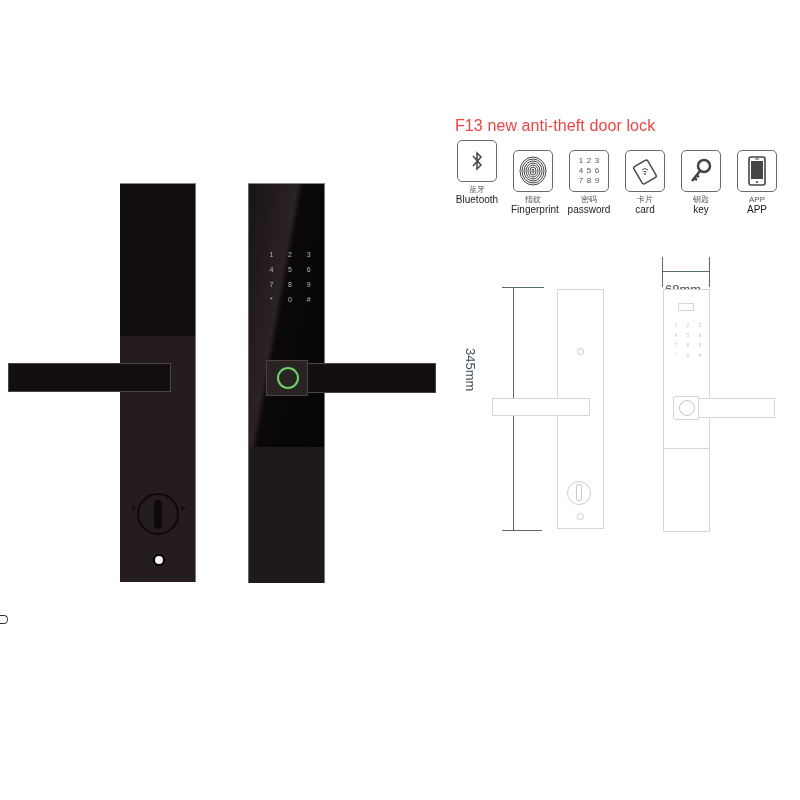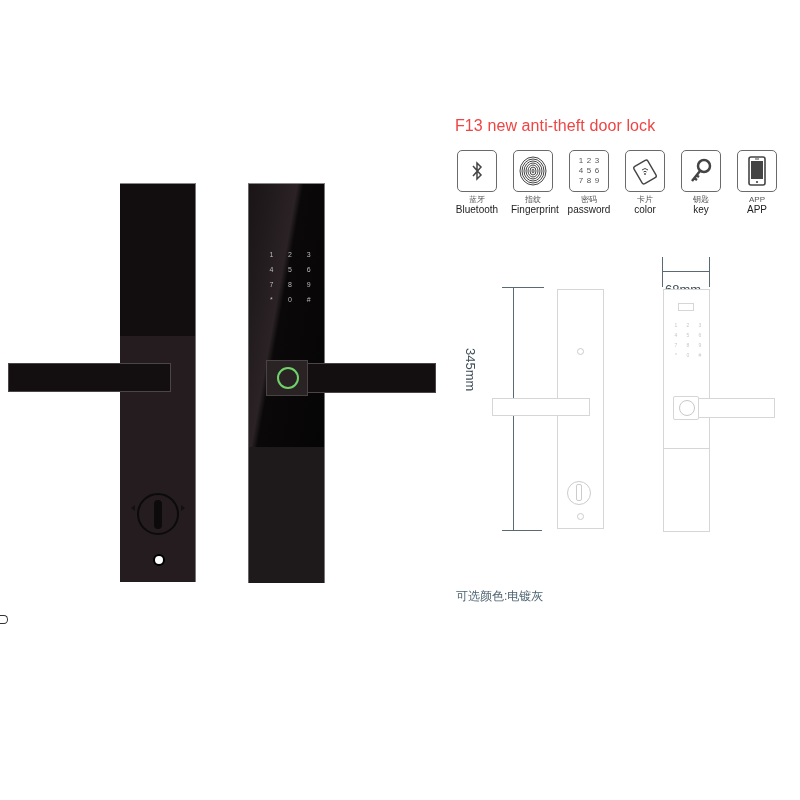--- a/index.html
+++ b/index.html
@@ -78,21 +78,21 @@
   <span>#</span>
 </div>
 <div class="abs handle-right"></div>
 <div class="abs fp-block"></div>
 <div class="abs fp-ring"></div>
 
 <div class="abs stray"></div>
 
 <div class="abs title">F13 new anti-theft door lock</div>
 
-<div class="abs feature" style="left:455px;top:150px;">
+<div class="abs feature" style="left:455px;top:140px;">
   <div class="box">
     <svg width="14" height="22" viewBox="0 0 14 22">
         <path d="M3 6 L11 15 L7 19 L7 3 L11 7 L3 16" fill="none" stroke="#444" stroke-width="1.5"></path>
       </svg>
   </div>
   <div class="cn">蓝牙</div>
   <div class="en">Bluetooth</div>
 </div>
 
 <div class="abs feature" style="left:511px;top:150px;text-align:center;">
@@ -134,21 +134,21 @@
 <div class="abs feature" style="left:623px;top:150px;text-align:center;">
   <div class="box">
     <svg width="28" height="28" viewBox="0 0 28 28">
       <rect x="6" y="5" width="16" height="20" rx="2" transform="rotate(-30 14 15)" fill="none" stroke="#444" stroke-width="1.4"></rect>
       <path d="M11 13 Q14 10 17 13" fill="none" stroke="#444" stroke-width="1"></path>
       <path d="M12.5 15 Q14 13.5 15.5 15" fill="none" stroke="#444" stroke-width="1"></path>
       <circle cx="14" cy="17" r="0.9" fill="#444"></circle>
     </svg>
   </div>
   <div class="cn">卡片</div>
-  <div class="en">color</div>
+  <div class="en">card</div>
 </div>
 
 <div class="abs feature" style="left:679px;top:150px;">
   <div class="box">
     <svg width="26" height="28" viewBox="0 0 26 28">
       <circle cx="16" cy="9" r="6" fill="none" stroke="#444" stroke-width="2.5"></circle>
       <path d="M12 14 L4 24 M6 21 L9 23 M8 18 L11 20" fill="none" stroke="#444" stroke-width="2.5"></path>
     </svg>
   </div>
   <div class="cn">钥匙</div>
@@ -200,14 +200,13 @@
   <span>9</span>
   <span>*</span>
   <span>0</span>
   <span>#</span>
 </div>
 <div class="abs outline" style="left:673px;top:398px;width:102px;height:20px;"></div>
 <div class="abs outline" style="left:673px;top:396px;width:26px;height:24px;border-radius:2px;"></div>
 <div class="abs" style="left:679px;top:400px;width:14px;height:14px;border:1px solid #c8c8c8;border-radius:50%;"></div>
 
 <div class="abs avail">
-  <div>可选颜色:电镀灰</div>
 </div>
 
 </body></html>

